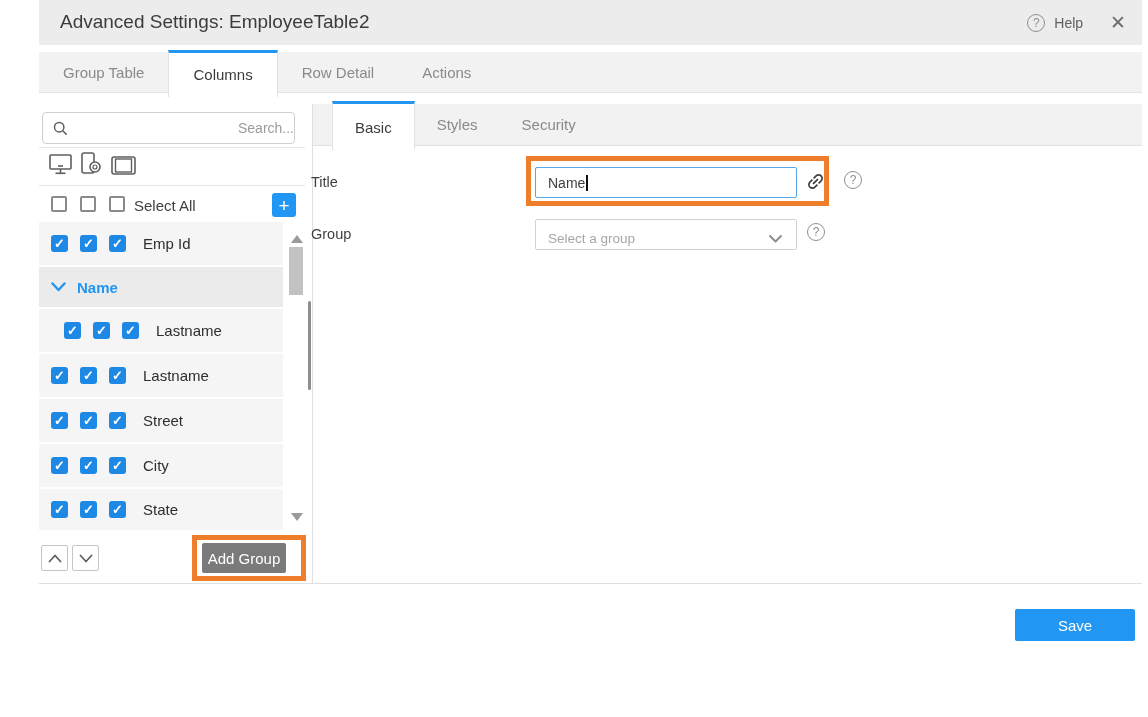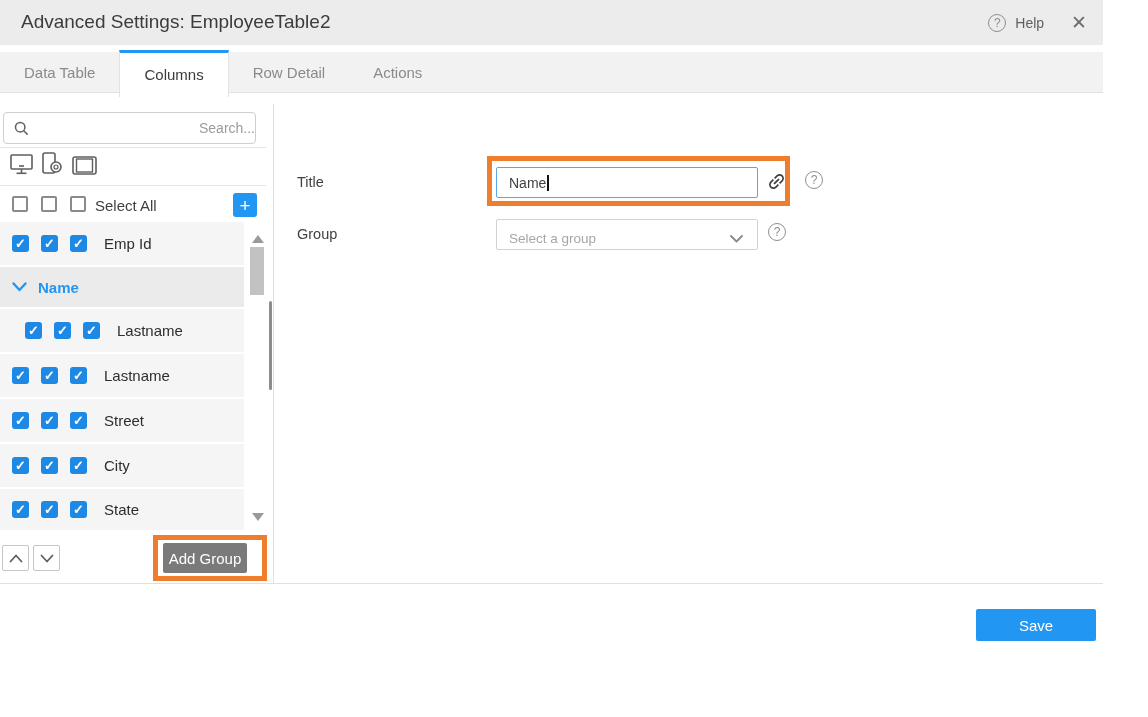--- a/index.html
+++ b/index.html
@@ -1,18 +1,18 @@
 <!DOCTYPE html>
 <html><head>
 <meta charset="utf-8">
 <style>
   * { margin:0; padding:0; box-sizing:border-box; }
   html,body { width:1148px; height:717px; background:#ffffff;
     font-family:"Liberation Sans", sans-serif; color:#3b3b3b; overflow:hidden; }
-  #dialog { position:relative; width:1103px; height:660px; background:#fff; }
+  #dialog { position:relative; width:1103px; height:660px; background:#fff;margin-left:39px; }
 
   
   .hdr { position:absolute; left:0; top:0; width:1103px; height:45px; background:#edecec; }
   .hdr-title { position:absolute; left:21px; top:11px; font-size:19px; color:#3c3c3c; }
   .hdr-right { position:absolute; right:16px; top:0; height:45px; display:flex; align-items:center; gap:9px; }
   .help-circ { width:18px; height:18px; border:1.5px solid #8f8f8f; border-radius:50%;
     color:#8f8f8f; font-size:12px; display:flex; align-items:center; justify-content:center; }
   .hdr-help-txt { font-size:14px; color:#5f5f5f; margin-right:18px; }
   .close-x { font-size:19px; color:#6e6e6e; cursor:pointer; line-height:1; }
 
@@ -72,21 +72,21 @@
   .vdiv { position:absolute; left:273px; top:104px; width:1px; height:479px; background:#e0e0e0; }
 
   
   .strip2 { position:absolute; left:274px; top:104px; width:829px; height:42px; background:#f3f2f2;
     border-bottom:1px solid #e2e2e2; display:flex; padding-left:19px; }
   .tab2 { height:42px; line-height:42px; padding:0 22px; font-size:15px; color:#8a8a8a; cursor:pointer; }
   .tab2.active { position:relative; top:-3px; height:49px; line-height:47px; background:#fff;
     border-top:3px solid #2196f3; border-left:1px solid #e2e2e2; border-right:1px solid #e2e2e2;
     color:#3b3b3b; z-index:3; }
 
-  .fld-label { position:absolute; left:297px; font-size:14.5px; color:#3f3f3f; }
+  .fld-label { position:absolute; left:272px; font-size:14.5px; color:#3f3f3f; }
   .hl-title { position:absolute; left:487px; top:156px; width:303px; height:50px;
     border:5px solid #ee7e2b; pointer-events:none; z-index:5; }
   .txt-input { position:absolute; left:496px; top:167px; width:262px; height:31px; background:#fff;
     border:1.5px solid #58a7e8; border-radius:2px; display:flex; align-items:center;
     padding-left:12px; font-size:14px; color:#3f3f3f; }
   .caret { width:1.5px; height:16px; background:#111; margin-left:1px; }
   .link-ic { position:absolute; left:766px; top:171px; cursor:pointer; }
   .qmark { position:absolute; width:18px; height:18px; border:1.5px solid #8f8f8f; border-radius:50%;
     color:#8f8f8f; font-size:12px; display:flex; align-items:center; justify-content:center; cursor:pointer; }
   .selbox { position:absolute; left:496px; top:219px; width:262px; height:31px; background:#fff;
@@ -111,21 +111,21 @@
   <div class="hdr">
     <div class="hdr-title">Advanced Settings: EmployeeTable2</div>
     <div class="hdr-right">
       <div class="help-circ">?</div>
       <div class="hdr-help-txt">Help</div>
       <div class="close-x">✕</div>
     </div>
   </div>
 
   <div class="strip1">
-    <div class="tab">Data Table</div>
+    <div class="tab">Group Table</div>
     <div class="tab active">Columns</div>
     <div class="tab">Row Detail</div>
     <div class="tab">Actions</div>
   </div>
 
   <div class="search-box">
     <svg width="15" height="15" viewBox="0 0 15 15">
       <circle cx="6.2" cy="6.2" r="4.7" fill="none" stroke="#5f5f5f" stroke-width="1.5"></circle>
       <line x1="9.8" y1="9.8" x2="13.6" y2="13.6" stroke="#5f5f5f" stroke-width="1.5"></line>
     </svg>
@@ -218,20 +218,25 @@
   <div class="mvbtn" style="left:33px">
     <svg width="14" height="9" viewBox="0 0 14 9">
       <polyline points="1.5,1.5 7,7.5 12.5,1.5" fill="none" stroke="#5f5f5f" stroke-width="1.8" stroke-linecap="round" stroke-linejoin="round"></polyline>
     </svg>
   </div>
   <div class="addgrp-hl"></div>
   <div class="addgrp-btn">Add Group</div>
 
   <div class="vdiv"></div>
 
+  <div class="strip2">
+    <div class="tab2 active">Basic</div>
+    <div class="tab2">Styles</div>
+    <div class="tab2">Security</div>
+  </div>
 
   <div class="fld-label" style="top:174px">Title</div>
   <div class="hl-title"></div>
   <div class="txt-input">
     <span>Name</span>
     <span class="caret"></span>
   </div>
   <svg class="link-ic" width="21" height="21" viewBox="0 0 24 24">
     <g transform="rotate(-45 12 12)" fill="#3f3f3f">
       <path d="M3.9 12c0-1.71 1.39-3.1 3.1-3.1h4V7H7c-2.76 0-5 2.24-5 5s2.24 5 5 5h4v-1.9H7c-1.71 0-3.1-1.39-3.1-3.1zM8 13h8v-2H8v2zm9-6h-4v1.9h4c1.71 0 3.1 1.39 3.1 3.1s-1.39 3.1-3.1 3.1h-4V17h4c2.76 0 5-2.24 5-5s-2.24-5-5-5z"></path>

